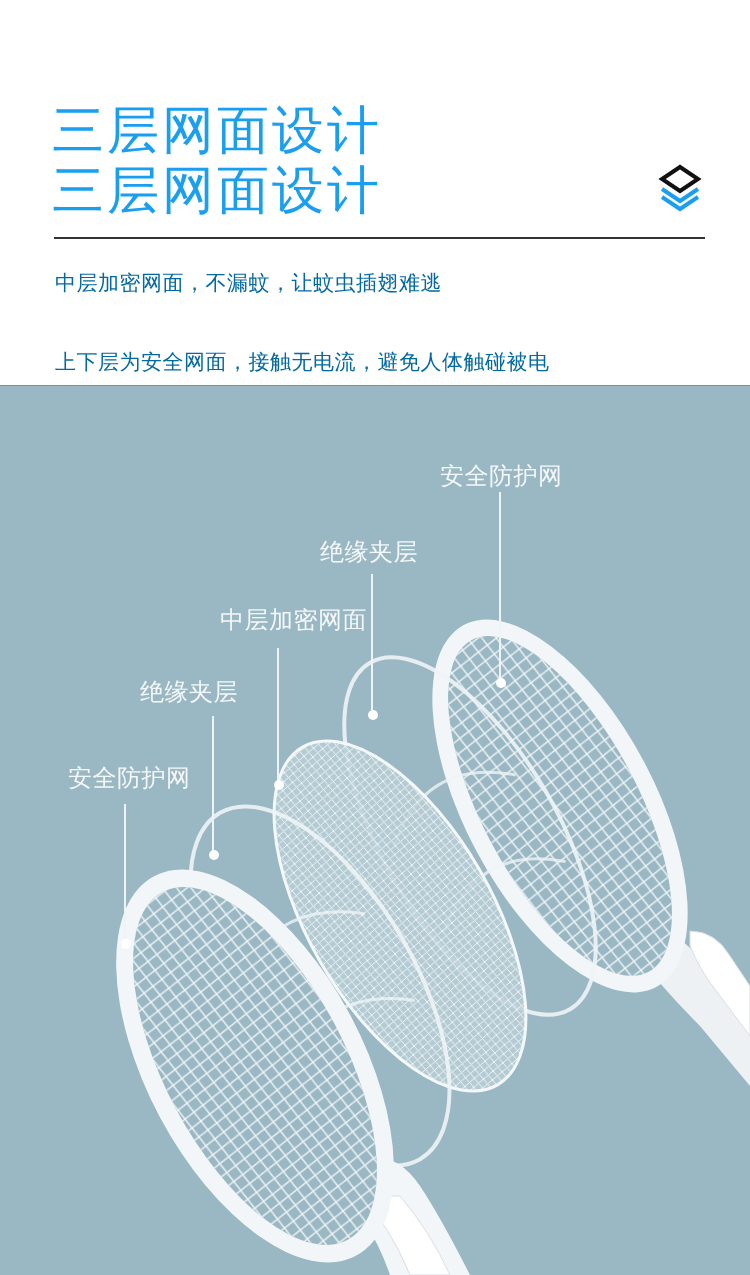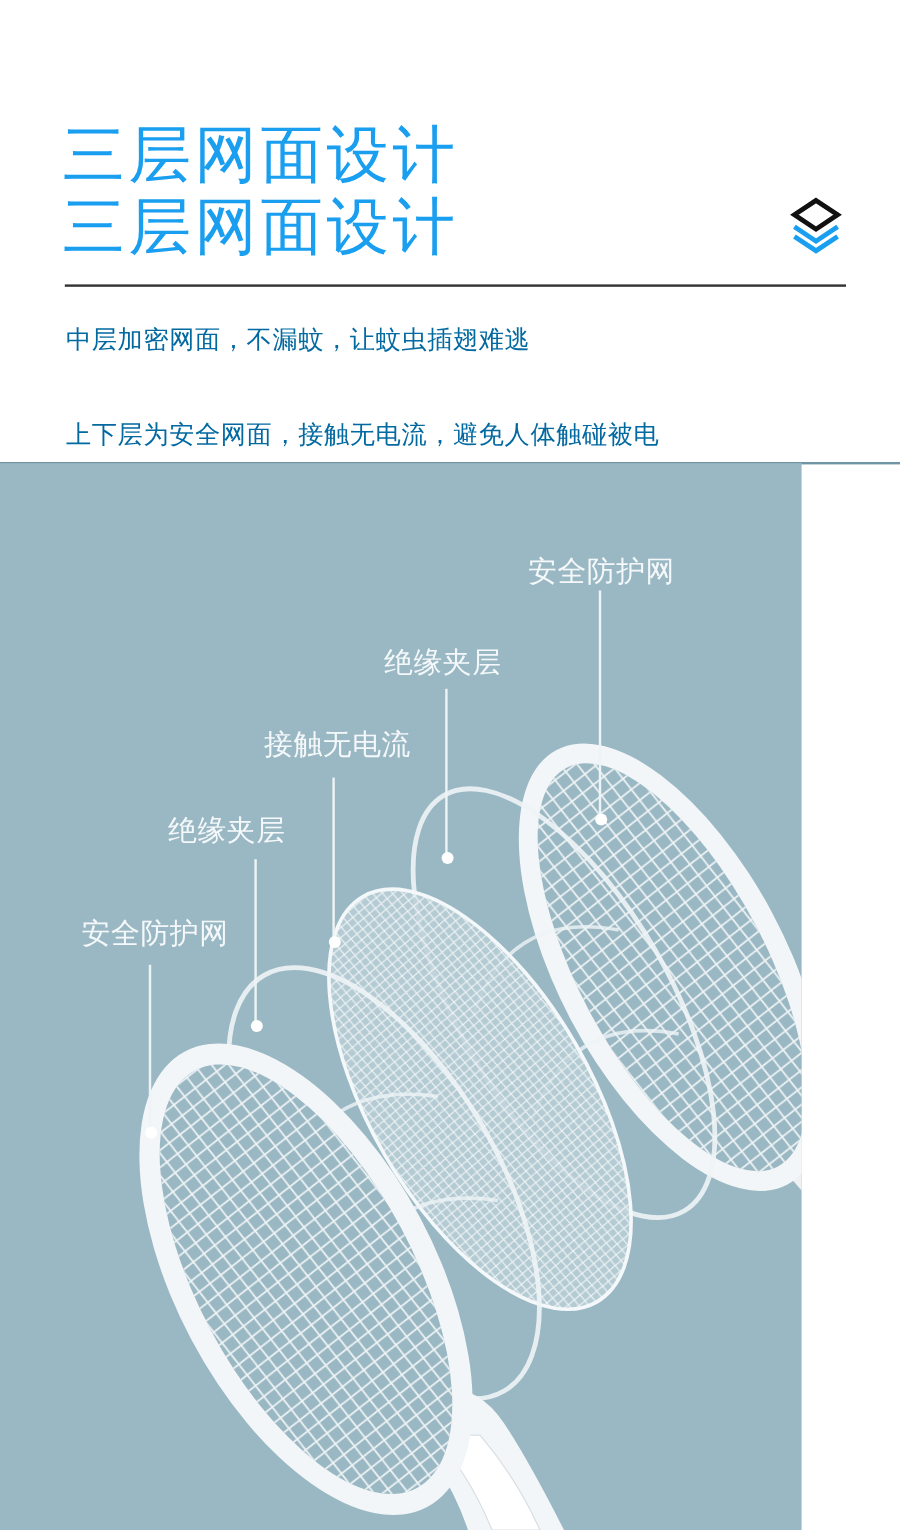--- a/index.html
+++ b/index.html
@@ -7,21 +7,21 @@
          font-family:"DejaVu Sans","Liberation Sans",sans-serif; }
   .header { position:absolute; left:0; top:0; width:750px; height:386px; background:#ffffff; }
   .title { position:absolute; left:52px; font-size:52px; line-height:60px; color:#1a9ff0; letter-spacing:3px; font-weight:400; white-space:nowrap; }
   .title.l1 { top:100px; }
   .title.l2 { top:160px; }
   .layers-icon { position:absolute; left:657px; top:164px; width:46px; height:48px; }
   .rule { position:absolute; left:54px; top:237px; width:651px; height:2px; background:#333; }
   .desc { position:absolute; left:55px; font-size:21px; line-height:30px; color:#0369a1; white-space:nowrap; letter-spacing:0.5px; }
   .desc.l1 { top:268px; }
   .desc.l2 { top:299px;margin-top:48px; }
-  .panel { position:absolute; left:0; top:386px; width:668px; height:889px; background:#9ab8c3; overflow:hidden; }
+  .panel { position:absolute; left:0; top:386px; width:750px; height:889px; background:#9ab8c3; overflow:hidden; }
   .panel-edge { position:absolute; left:0; top:385px; width:750px; height:2px; background:#6f95a4; }
   .label { position:absolute; color:#f4f8fa; font-size:24px; line-height:28px; white-space:nowrap; letter-spacing:0.5px; }
   .leader { position:absolute; width:2px; background:#eef4f6; }
   .dot { position:absolute; width:10px; height:10px; margin-left:-4px; border-radius:50%; background:#ffffff; }
   svg.art { position:absolute; left:0; top:0; width:750px; height:889px; }
 </style>
 </head>
 <body>
 
 <div class="header">
@@ -91,21 +91,21 @@
   </svg>
 
   <div class="label" style="left:440px; top:76px;">安全防护网</div>
   <div class="leader" style="left:499px; top:106px; height:192px;"></div>
   <div class="dot" style="left:500px; top:292px;"></div>
 
   <div class="label" style="left:320px; top:152px;">绝缘夹层</div>
   <div class="leader" style="left:371px; top:188px; height:141px;"></div>
   <div class="dot" style="left:372px; top:324px;"></div>
 
-  <div class="label" style="left:220px; top:220px;">接触无电流</div>
+  <div class="label" style="left:220px; top:220px;">中层加密网面</div>
   <div class="leader" style="left:277px; top:262px; height:137px;"></div>
   <div class="dot" style="left:278px; top:394px;"></div>
 
   <div class="label" style="left:140px; top:292px;">绝缘夹层</div>
   <div class="leader" style="left:212px; top:330px; height:140px;"></div>
   <div class="dot" style="left:213px; top:464px;"></div>
 
   <div class="label" style="left:68px; top:378px;">安全防护网</div>
   <div class="leader" style="left:124px; top:418px; height:140px;"></div>
   <div class="dot" style="left:125px; top:553px;"></div>

